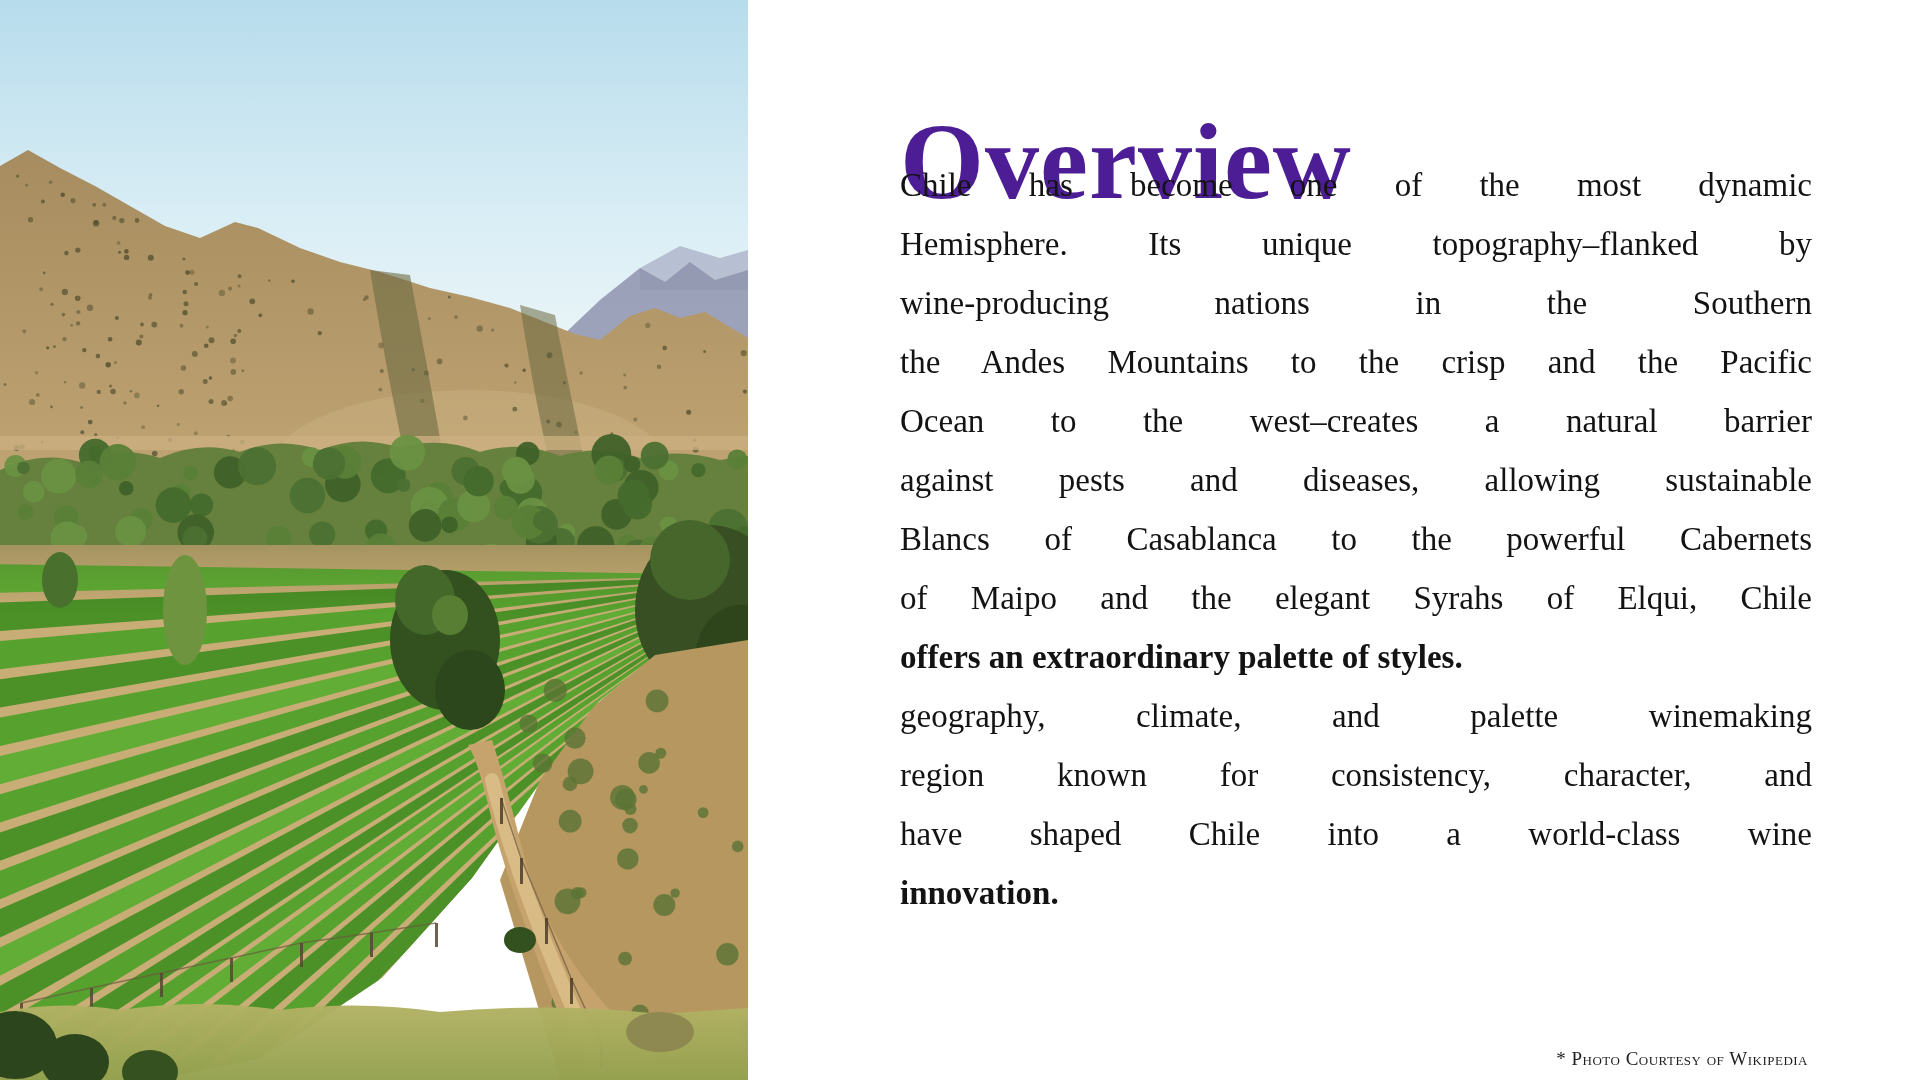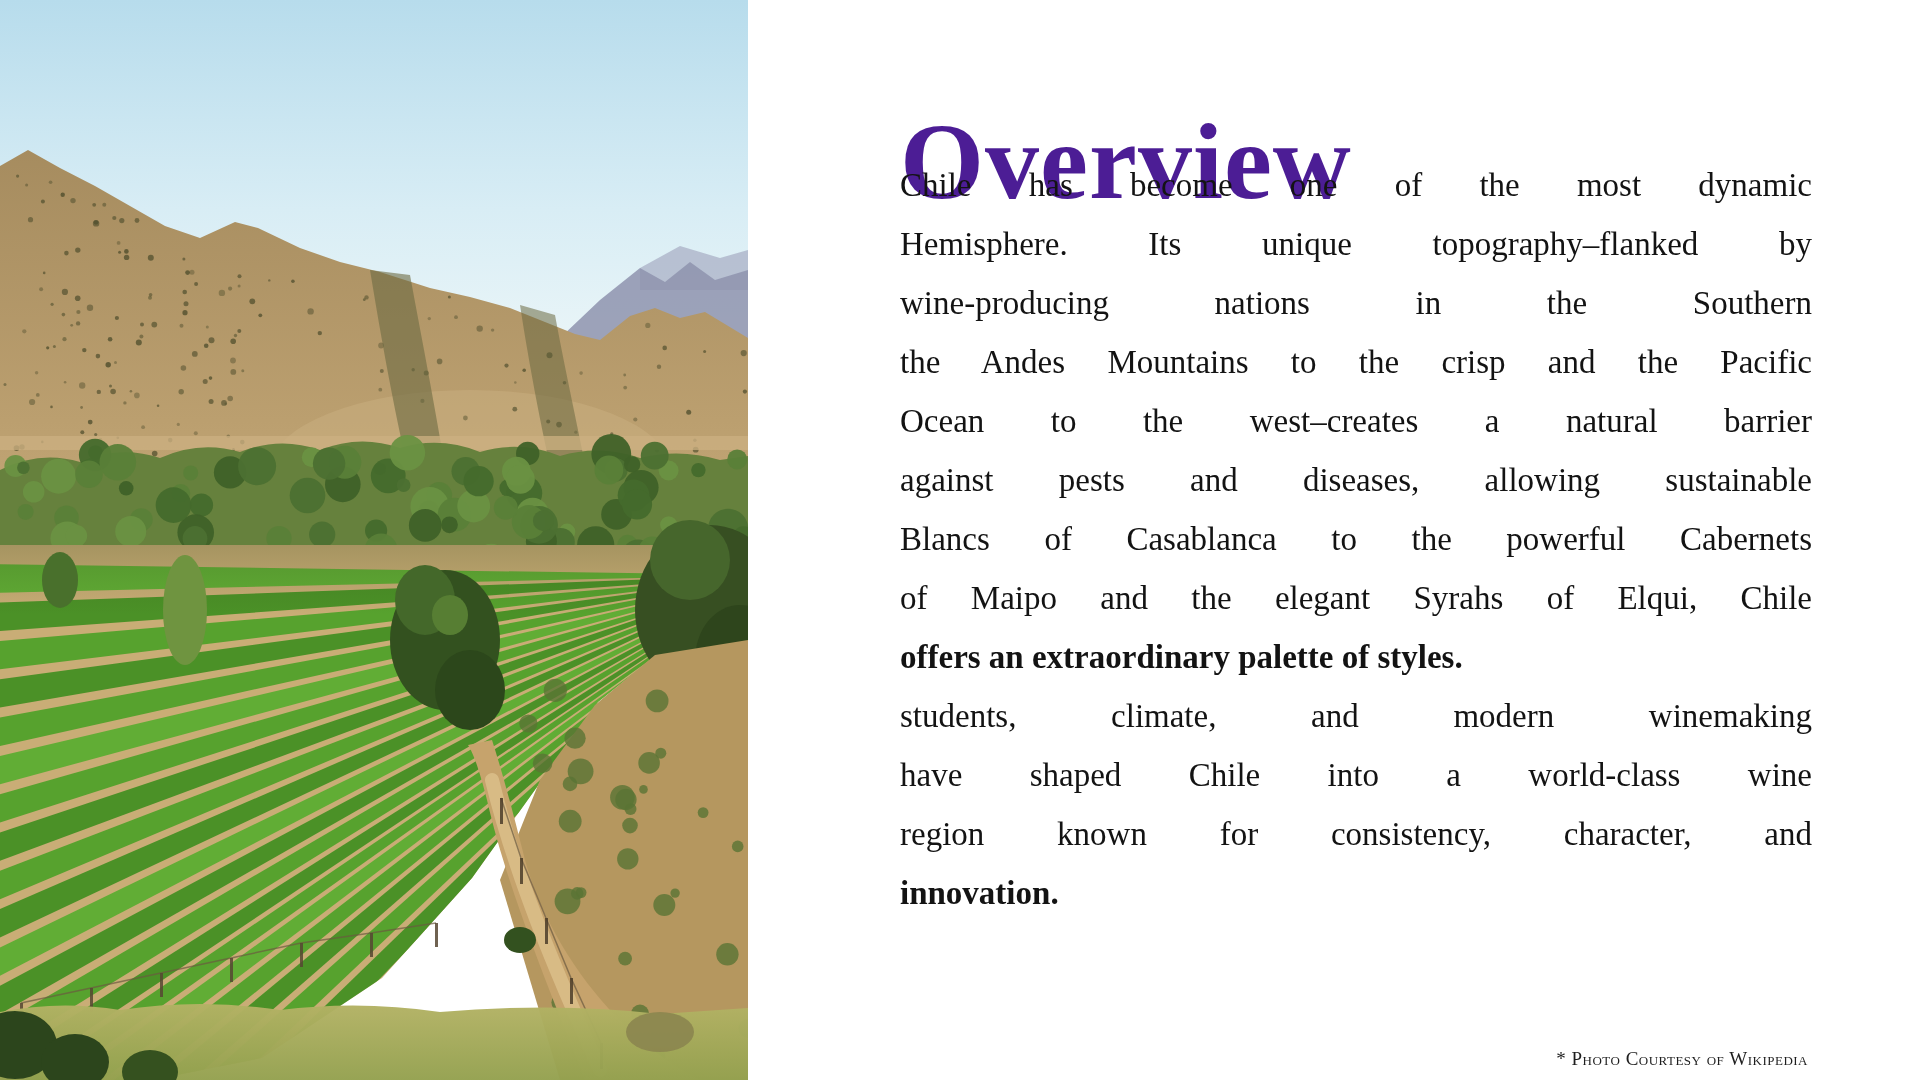--- a/index.html
+++ b/index.html
@@ -429,21 +429,21 @@
     <div class="body">
       <div class="bline">Chile has become one of the most dynamic</div>
       <div class="bline">Hemisphere. Its unique topography–flanked by</div>
       <div class="bline">wine-producing nations in the Southern</div>
       <div class="bline">the Andes Mountains to the crisp and the Pacific</div>
       <div class="bline">Ocean to the west–creates a natural barrier</div>
       <div class="bline">against pests and diseases, allowing sustainable</div>
       <div class="bline">Blancs of Casablanca to the powerful Cabernets</div>
       <div class="bline">of Maipo and the elegant Syrahs of Elqui, Chile</div>
       <div class="bline para-end">offers an extraordinary palette of styles.</div>
-      <div class="bline">students, climate, and modern winemaking</div>
+      <div class="bline">geography, climate, and palette winemaking</div>
+      <div class="bline">region known for consistency, character, and</div>
       <div class="bline">have shaped Chile into a world-class wine</div>
-      <div class="bline">region known for consistency, character, and</div>
       <div class="bline para-end">innovation.</div>
     </div>
 
     <div class="credit">* Photo Courtesy of Wikipedia</div>
   </div>
 </div>
 
 </body></html>

